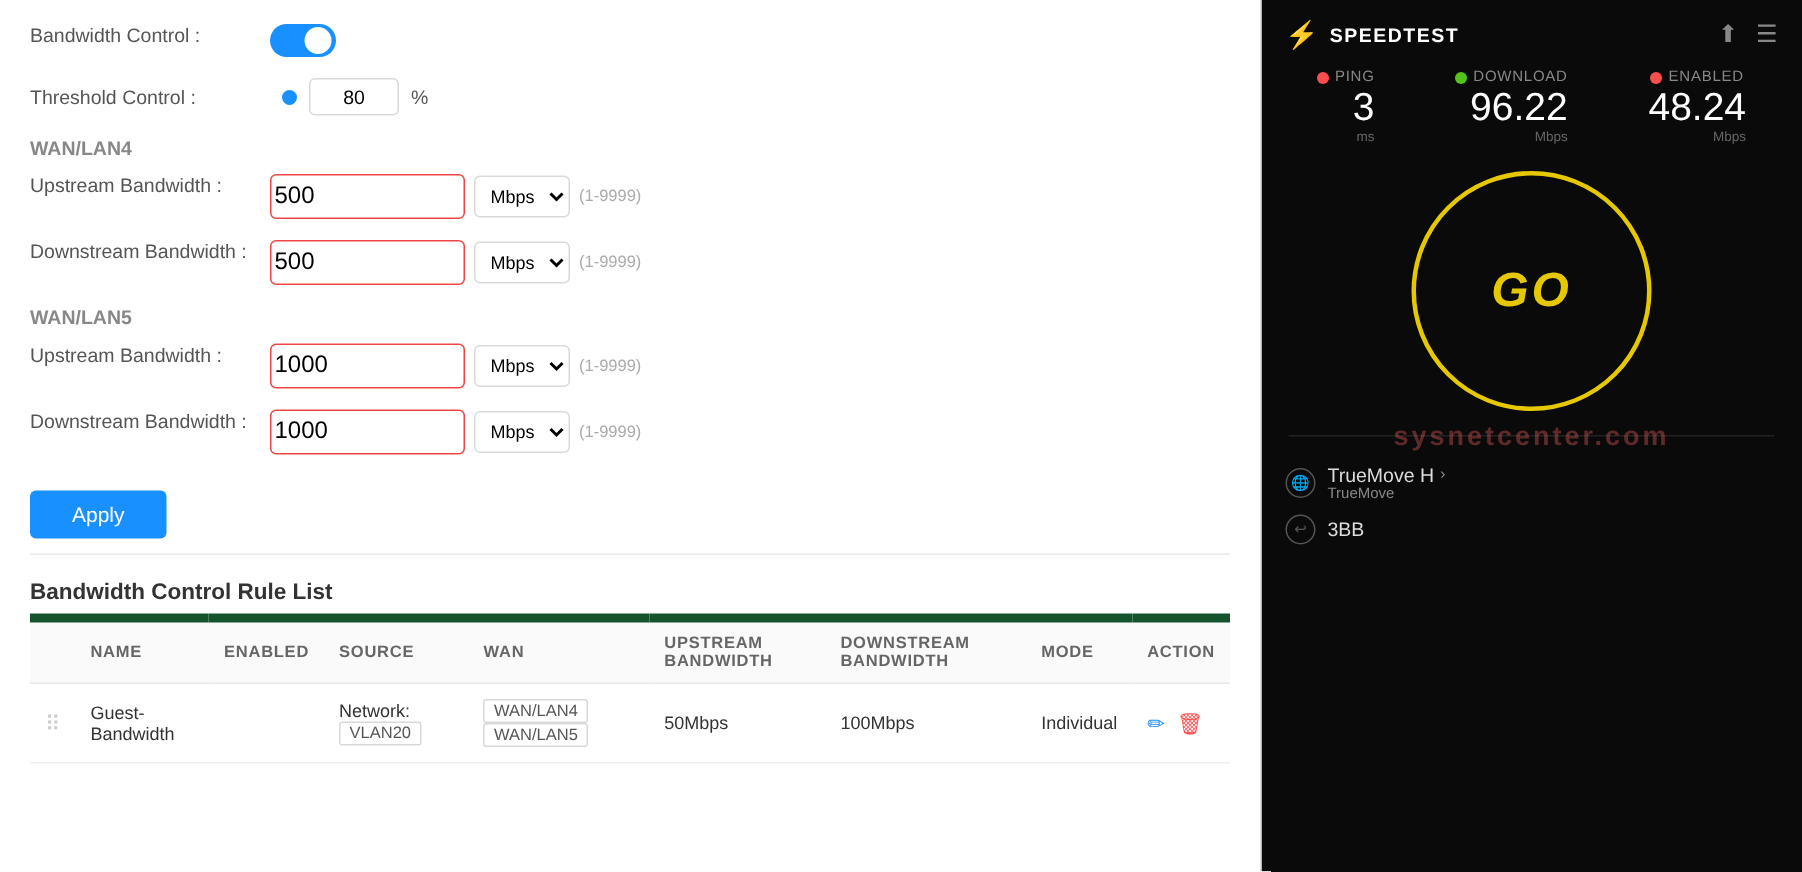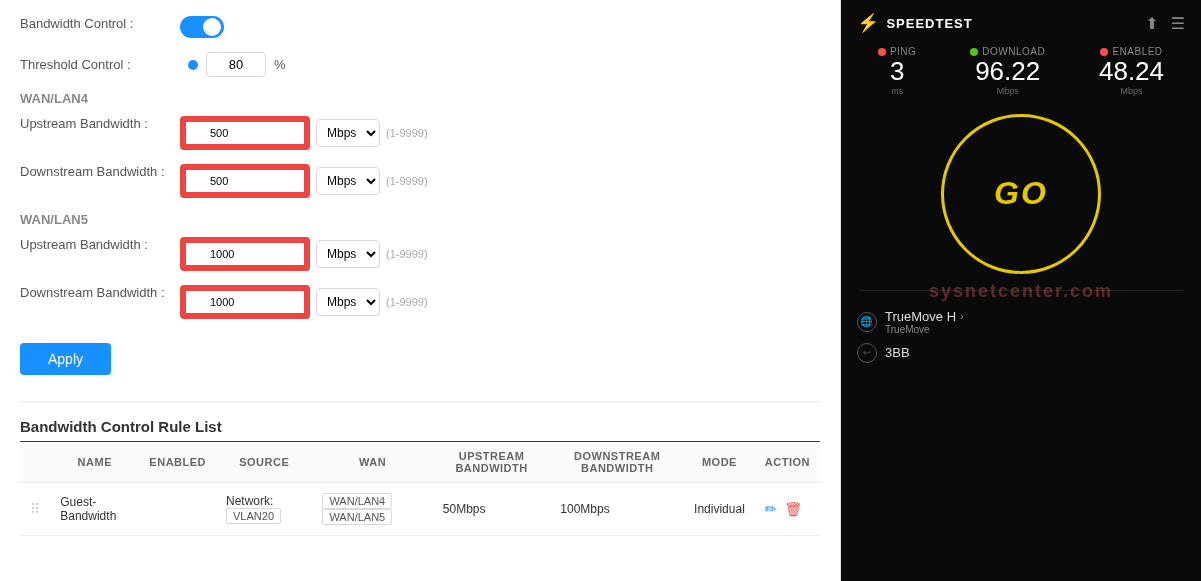--- a/index.html
+++ b/index.html
@@ -29,37 +29,37 @@
     .threshold-dot { width: 10px; height: 10px; background: #1890ff; border-radius: 50%; }
     .threshold-text { font-size: 12px; color: #555; }
     .threshold-input { width: 60px; border: 1px solid #d9d9d9; border-radius: 4px; padding: 4px 8px; font-size: 13px; text-align: center; }
     .threshold-percent { color: #555; }
 
     
     .section-sub { color: #888; font-size: 13px; font-weight: 600; margin: 12px 0 10px 0; }
 
     
     .input-group { display: flex; align-items: center; gap: 6px; }
-    .bw-input { width: 130px; border: 6px solid #ef4444; border-radius: 4px; padding: 5px 24px; font-size: 11px; }
+    .bw-input { width: 130px; border: 1px solid #ef4444; border-radius: 4px; padding: 5px 2px; font-size: 16px; }
     .select-unit { border: 1px solid #d9d9d9; border-radius: 4px; padding: 5px 6px; font-size: 12px; background: #fff; cursor: pointer; }
     .range-hint { color: #aaa; font-size: 11px; }
 
     
-    .apply-btn { background: #1890ff; color: #fff; border: none; padding: 8px 28px; border-radius: 4px; font-size: 14px; cursor: pointer; margin-top: 10px; margin-bottom: 16px; }
+    .apply-btn { background: #1890ff; color: #fff; border: none; padding: 8px 28px; border-radius: 4px; font-size: 14px; cursor: pointer; margin-top: 10px; }
 
     
     .divider { border: none; border-top: 1px solid #e8e8e8; margin: 10px 0 16px 0; }
 
     
     .rule-section-title { font-size: 15px; font-weight: bold; margin-bottom: 6px; }
     .tip-text { color: #aaa; font-size: 12px; margin-bottom: 10px; }
 
     
     .rule-table { width: 100%; border-collapse: collapse; font-size: 12px; }
-    .rule-table th { background: #fafafa; border-bottom: 1px solid #e8e8e8; border-top: 1px solid #14532d; padding: 8px 10px; text-align: center; color: #666; font-weight: 600; font-size: 11px; letter-spacing: 0.5px; }
+    .rule-table th { background: #fafafa; border-bottom: 1px solid #e8e8e8; border-top: 6px solid #14532d; padding: 8px 10px; text-align: left; color: #666; font-weight: 600; font-size: 11px; letter-spacing: 0.5px; }
     .rule-table td { padding: 10px 10px; border-bottom: 1px solid #f0f0f0; vertical-align: middle; }
 
     .tag { display: inline-block; border: 1px solid #d9d9d9; border-radius: 2px; padding: 1px 6px; font-size: 11px; color: #555; margin-right: 3px; }
 
     
     .toggle-sm { position: relative; width: 38px; height: 20px; cursor: pointer; }
     .toggle-sm input { opacity: 0; width: 0; height: 0; }
     .toggle-slider-sm { position: absolute; top: 0; left: 0; right: 0; bottom: 0; background: #1890ff; border-radius: 20px; }
     .toggle-slider-sm:before { content: ''; position: absolute; height: 16px; width: 16px; left: 20px; bottom: 2px; background: white; border-radius: 50%; }
 
@@ -71,21 +71,21 @@
     .delete-icon { color: #ff4d4f; cursor: pointer; font-size: 14px; }
 
     
     .speedtest-panel { width: 100%; height: 100%; background: #0a0a0a; color: #fff; display: flex; flex-direction: column; align-items: center; padding: 12px 0 0 0; }
     .speedtest-header { display: flex; align-items: center; justify-content: space-between; width: 100%; padding: 0 16px; margin-bottom: 12px; }
     .speedtest-logo { display: flex; align-items: center; gap: 6px; font-size: 13px; font-weight: bold; letter-spacing: 1px; }
     .speedtest-actions { display: flex; gap: 12px; }
     .speedtest-action-btn { color: #888; font-size: 16px; cursor: pointer; background: none; border: none; }
 
     .stats-row { display: flex; gap: 0; width: 100%; justify-content: space-around; margin-bottom: 8px; padding: 0 10px; }
-    .stat-item { text-align: center; }
+    .stat-item { text-align: right; }
     .stat-label { font-size: 10px; color: #888; letter-spacing: 0.5px; display: flex; align-items: center; gap: 4px; justify-content: center; }
     .stat-dot { width: 8px; height: 8px; border-radius: 50%; display: inline-block; }
     .stat-value { font-size: 26px; font-weight: 300; color: #fff; line-height: 1.1; }
     .stat-unit { font-size: 9px; color: #666; }
 
     .go-circle-container { position: relative; display: flex; align-items: center; justify-content: center; margin: 10px 0; font-style: italic; }
     .go-circle { width: 160px; height: 160px; border-radius: 50%; border: 3px solid #e6c800; display: flex; align-items: center; justify-content: center; cursor: pointer; }
     .go-text { font-size: 32px; font-weight: bold; color: #e6c800; letter-spacing: 2px; }
 
     .isp-section { width: 100%; padding: 8px 16px; }

